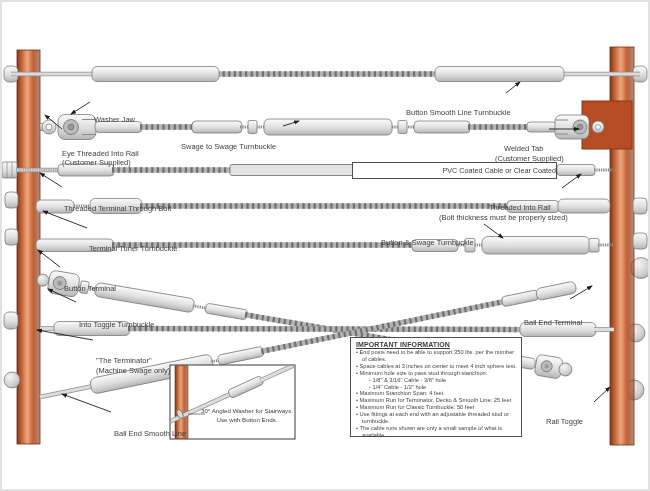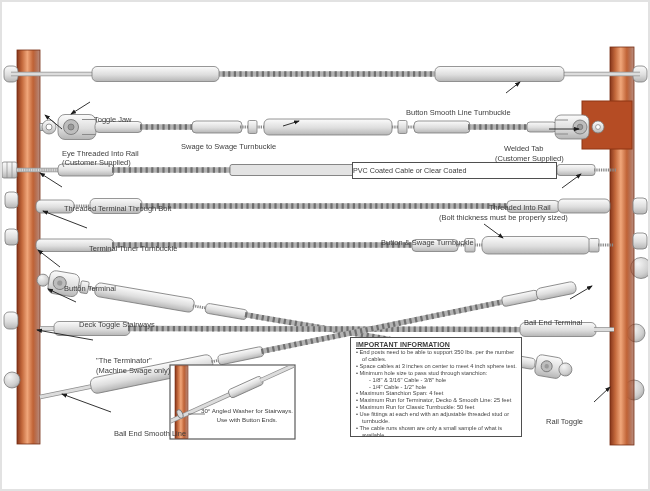--- a/index.html
+++ b/index.html
@@ -1,21 +1,21 @@
 <!DOCTYPE html>
 <html><head>
 <meta charset="utf-8">
 <style>
   html,body{margin:0;padding:0;background:#fff;}
   #stage{position:relative;width:650px;height:491px;background:#fff;border:2px solid #e2e2e2;box-sizing:border-box;overflow:hidden;font-family:"Liberation Sans",sans-serif;}
   #art{position:absolute;left:0;top:0;}
   .lbl{position:absolute;font-size:7.5px;line-height:9px;color:#3d3d3d;white-space:nowrap;margin-top:20px;}
   
   #pvc-box{position:absolute;left:350px;top:160px;width:203px;height:15px;background:#fff;border:1px solid #4f4f4f;
-           font-size:7.2px;line-height:15px;text-align:left;color:#3d3d3d;}
+           font-size:7.2px;line-height:15px;text-align:right;color:#3d3d3d;}
   
   #info-box{position:absolute;left:348px;top:335px;width:172px;height:100px;background:#fff;border:1.4px solid #4f4f4f;
             box-sizing:border-box;padding:3px 4px 2px 5px;color:#454545;}
   #info-title{font-size:7px;font-weight:bold;text-decoration:underline;color:#3c3c3c;margin-bottom:1px;letter-spacing:0.1px;}
   .info-item{font-size:5.7px;line-height:6.9px;padding-left:6px;text-indent:-6px;}
   .info-item::before{content:"\2022\00a0";}
   .info-sub{font-size:5.7px;line-height:6.9px;padding-left:13px;}
   
   .inset-cap{position:absolute;font-size:6.2px;line-height:8px;color:#3d3d3d;text-align:center;width:100px;}
 </style>
@@ -248,34 +248,34 @@
     <path class="arw" d="M74,300 L46,287"></path>
     <path class="arw" d="M568,297 L590,284"></path>
     <path class="arw" d="M91,338 L35,328"></path>
     <path class="arw" d="M109,410 L60,392"></path>
     <path class="arw" d="M592,400 L608,385"></path>
   </g>
 </svg>
 
 <div id="pvc-box">PVC Coated Cable or Clear Coated</div>
 
-<div class="lbl" style="left:92px;top:93px">Toggle Jaw</div>
+<div class="lbl" style="left:92px;top:93px">Washer Jaw</div>
 <div class="lbl" style="left:60px;top:127px">Eye Threaded Into Rail</div>
 <div class="lbl" style="left:60px;top:136px">(Customer Supplied)</div>
 <div class="lbl" style="left:404px;top:86px">Button Smooth Line Turnbuckle</div>
 <div class="lbl" style="left:179px;top:120px">Swage to Swage Turnbuckle</div>
 <div class="lbl" style="left:502px;top:122px">Welded Tab</div>
 <div class="lbl" style="left:493px;top:132px">(Customer Supplied)</div>
 <div class="lbl" style="left:62px;top:182px">Threaded Terminal Through Bolt</div>
 <div class="lbl" style="left:487px;top:181px">Threaded Into Rail</div>
 <div class="lbl" style="left:437px;top:191px">(Bolt thickness must be properly sized)</div>
 <div class="lbl" style="left:87px;top:222px">Terminal Tuner Turnbuckle</div>
 <div class="lbl" style="left:379px;top:216px">Button &amp; Swage Turnbuckle</div>
 <div class="lbl" style="left:62px;top:262px">Button Terminal</div>
-<div class="lbl" style="left:77px;top:298px">Deck Toggle Stairways</div>
+<div class="lbl" style="left:77px;top:298px">Into Toggle Turnbuckle</div>
 <div class="lbl" style="left:522px;top:296px">Ball End Terminal</div>
 <div class="lbl" style="left:94px;top:334px">"The Terminator"</div>
 <div class="lbl" style="left:94px;top:344px">(Machine Swage only)</div>
 <div class="lbl" style="left:112px;top:407px">Ball End Smooth Line</div>
 <div class="lbl" style="left:544px;top:395px">Rail Toggle</div>
 
 <div class="inset-cap" style="left:195px;top:405px">30° Angled Washer for Stairways.</div>
 <div class="inset-cap" style="left:195px;top:414px">Use with Button Ends.</div>
 
 <div id="info-box">

